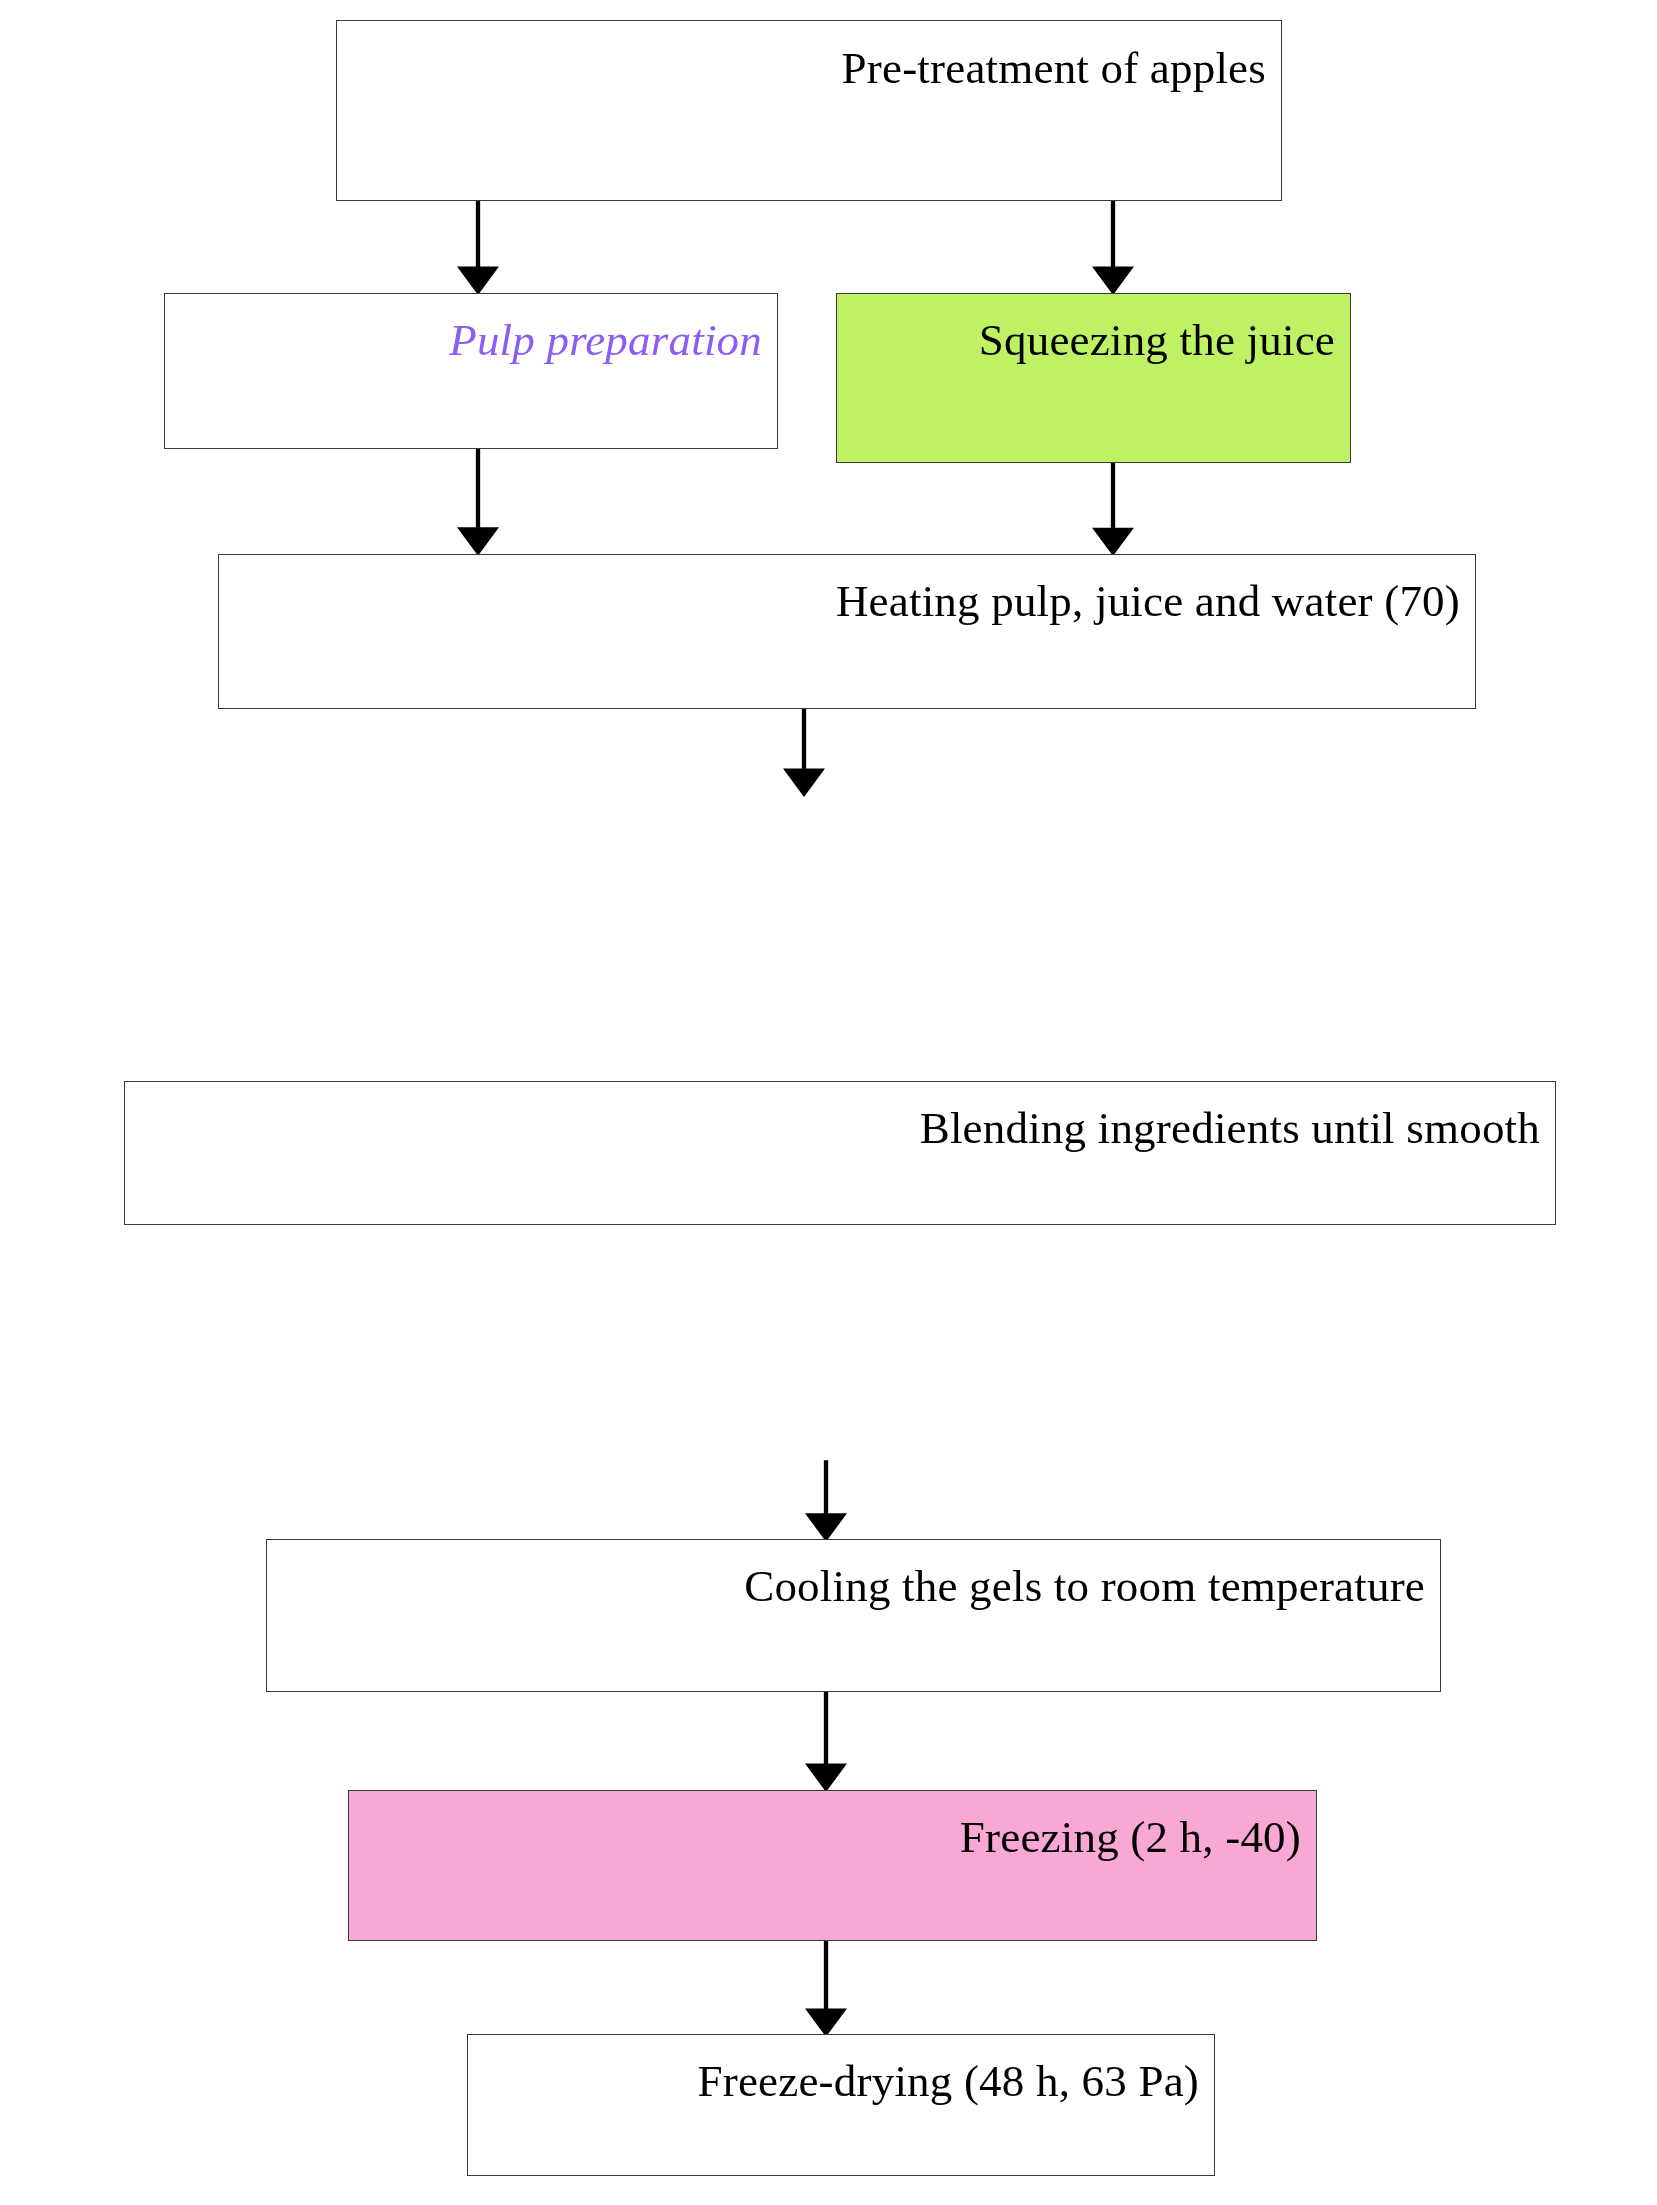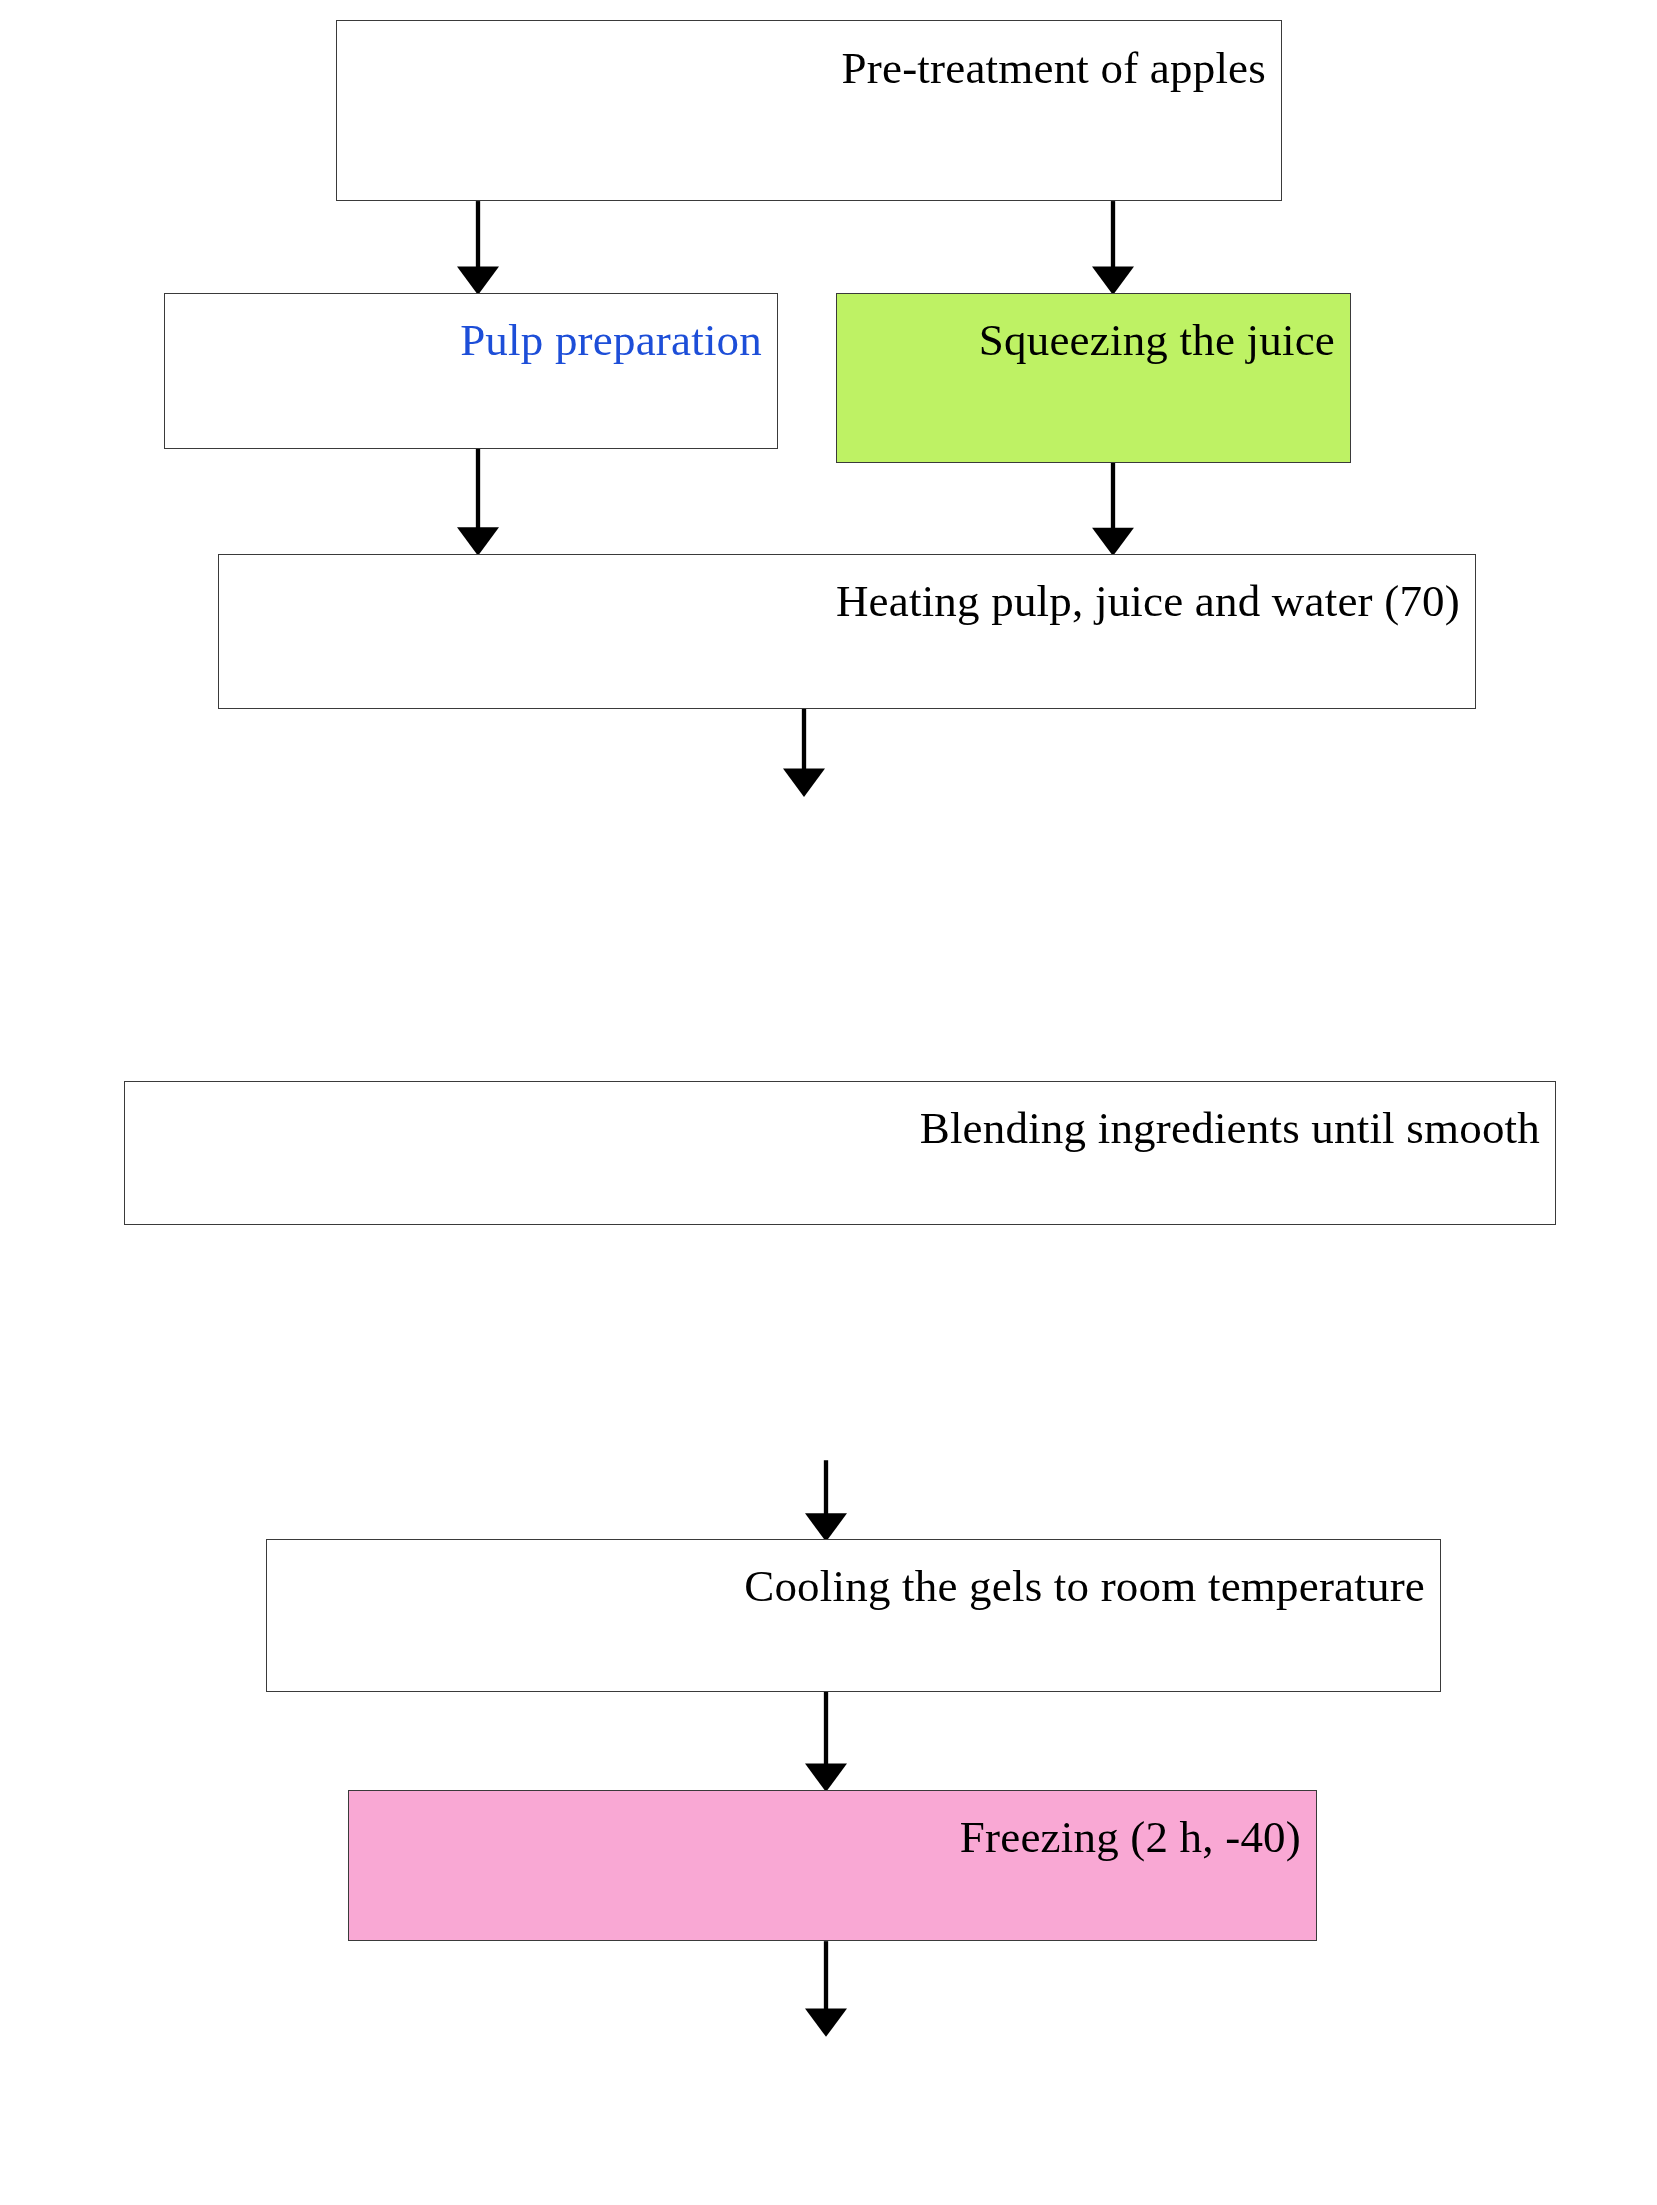--- a/index.html
+++ b/index.html
@@ -93,31 +93,34 @@
     <div class="edge" style="left: 805px; top: 1941px; width: 42px; height: 96px;">
       <svg width="42" height="96" viewBox="0 0 68 155">
         <line x1="34" y1="0" x2="34" y2="115" stroke="#000000" stroke-width="7"></line>
         <polygon points="0,109 68,109 34,155" fill="#000000"></polygon>
       </svg>
     </div>
     <div class="node" style="left: 336px; top: 20.4px; width: 946px; height: 181px; border-color: rgb(58, 58, 58); background: rgb(255, 255, 255);">
       <span class="node-label" style="color: rgb(0, 0, 0);">Pre-treatment of apples</span>
     </div>
     <div class="node" style="left: 164px; top: 293px; width: 614px; height: 156px; border-color: rgb(58, 58, 58); background: rgb(255, 255, 255);">
-      <span class="node-label" style="color: #1d4ed8;">Pulp preparation</span>
+      <span class="node-label" style="color: #8b5cf6; font-style: italic;">Pulp preparation</span>
     </div>
     <div class="node" style="left: 836px; top: 293px; width: 515px; height: 170px; border-color: rgb(58, 58, 58); background: #bef264; padding-left: 16px;">
       <span class="node-label" style="color: rgb(0, 0, 0);">Squeezing the juice</span>
     </div>
     <div class="node" style="left: 218px; top: 554px; width: 1258px; height: 155px; border-color: rgb(58, 58, 58); background: rgb(255, 255, 255);">
       <span class="node-label" style="color: rgb(0, 0, 0);">Heating pulp, juice and water (70)</span>
     </div>
     <div class="node" style="left: 124px; top: 1081px; width: 1432px; height: 144px; border-color: rgb(58, 58, 58); background: rgb(255, 255, 255);">
       <span class="node-label" style="color: rgb(0, 0, 0);">Blending ingredients until smooth</span>
     </div>
     <div class="node" style="left: 226px; top: 1539px; width: 1175px; height: 153px; border-color: rgb(58, 58, 58); background: rgb(255, 255, 255); margin-left: 40px;">
       <span class="node-label" style="color: rgb(0, 0, 0);">Cooling the gels to room temperature</span>
     </div>
     <div class="node" style="left: 348px; top: 1790px; width: 969px; height: 151px; border-color: rgb(58, 58, 58); background: #f9a8d4;">
       <span class="node-label" style="color: rgb(0, 0, 0);">Freezing (2 h, -40)</span>
     </div>
+    <div class="node" style="left: 467px; top: 2034px; width: 748px; height: 142px; border-color: rgb(58, 58, 58); background: rgb(255, 255, 255);">
+      <span class="node-label" style="color: rgb(0, 0, 0);">Freeze-drying (48 h, 63 Pa)</span>
+    </div>
   </div>
 
 
 </body></html>

